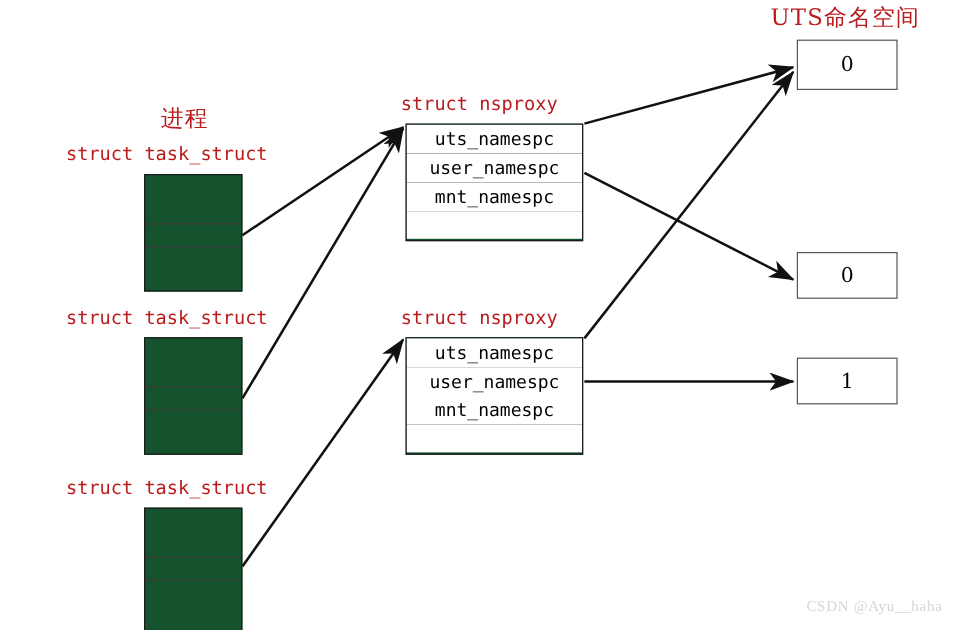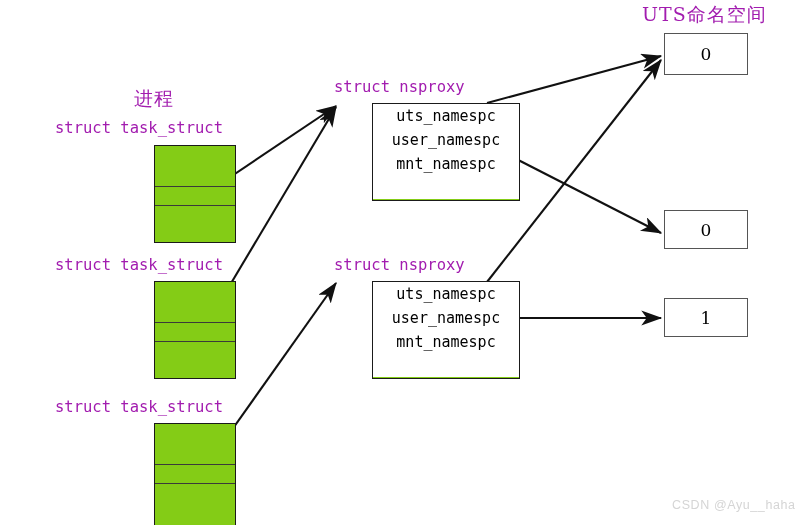--- a/index.html
+++ b/index.html
@@ -27,39 +27,38 @@
     left: 0; top: 0;
     width: 807px;
     height: 525px;
     pointer-events: none;
   }
 
   
   .lbl {
     position: absolute;
     white-space: nowrap;
-    color: #a21caf;
+    color: #b91c1c;
   }
   .lbl-cjk {
     font-family: "DejaVu Serif", "Liberation Serif", serif;
     font-size: 19px;
     letter-spacing: 1px;
   }
   .lbl-mono {
     font-family: "DejaVu Sans Mono", "Liberation Mono", monospace;
     font-size: 15.5px;
     letter-spacing: 0px;
   }
 
   
   .box {
     position: absolute;
     border: 1.6px solid #1a1a1a;
-    background: #84cc16;
-    margin-left: 34px;
+    background: #14532d;
   }
   .task-box { }
   .task-div {
     position: absolute;
     left: 0;
     width: 100%;
     height: 0;
     border-top: 1.4px solid #3a3a3a;
   }
 
@@ -91,21 +90,21 @@
     display: flex;
     align-items: center;
     justify-content: center;
     font-family: "DejaVu Serif", "Liberation Serif", serif;
     font-size: 17px;
     color: #000;
   }
 
   .watermark {
     position: absolute;
-    font-family: Liberation Sans, sans-serif;
+    font-family: Liberation Serif, serif;
     font-size: 12.5px;
     color: #d5d5d5;
     letter-spacing: 0.6px;
     white-space: nowrap;
   }
 </style>
 </head>
 <body>
 
 <div id="canvas">

